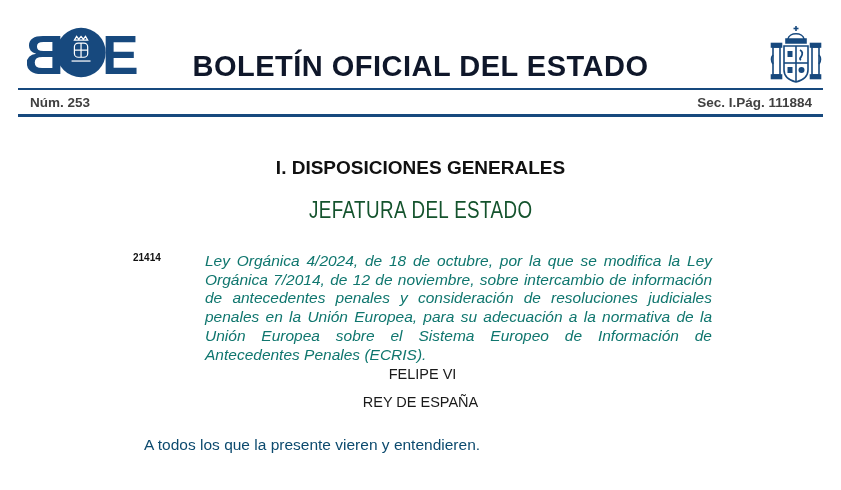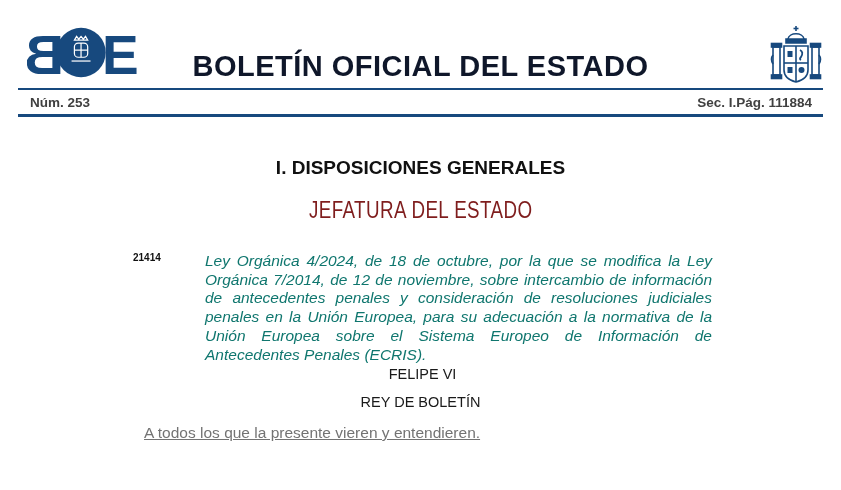--- a/index.html
+++ b/index.html
@@ -91,21 +91,21 @@
     font-weight: bold;
     color: #111;
   }
   .department-heading {
     position: absolute;
     left: 0; right: 0;
     top: 197px;
     text-align: center;
     font-size: 23.5px;
     font-weight: 400;
-    color: #7f1d1d;
+    color: #14532d;
   }
   .department-heading span {
     display: inline-block;
     transform: scaleX(0.8);
     transform-origin: center;
     letter-spacing: 0.5px;
   }
 
   
   .item-number {
@@ -143,26 +143,25 @@
     top: 394px;
     text-align: center;
     font-size: 14.5px;
     color: #1a1a1a;
   }
 
   
   .body-text {
     position: absolute;
     left: 124px;
-    top: 424px;
+    top: 436px;
     width: 586px;
     font-size: 15.5px;
     line-height: 18.6px;
-    color: #737373;
-    text-decoration: underline;
+    color: #0c4a6e;
   }
   .body-text p { text-indent: 20px; text-align: justify; }
 </style>
 </head>
 <body>
 
 <div class="page">
 
   <svg class="boe-logo" viewBox="0 0 116 52" xmlns="http://www.w3.org/2000/svg">
     <g fill="#17497E" font-family="'Liberation Sans', sans-serif" font-weight="bold" font-size="58">
@@ -222,19 +221,19 @@
 
   <div class="section-heading">I. DISPOSICIONES GENERALES</div>
   <div class="department-heading">
     <span>JEFATURA DEL ESTADO</span>
   </div>
 
   <div class="item-number">21414</div>
   <div class="item-summary">Ley Orgánica 4/2024, de 18 de octubre, por la que se modifica la Ley Orgánica 7/2014, de 12 de noviembre, sobre intercambio de información de antecedentes penales y consideración de resoluciones judiciales penales en la Unión Europea, para su adecuación a la normativa de la Unión Europea sobre el Sistema Europeo de Información de Antecedentes Penales (ECRIS).</div>
 
   <div class="king-name">FELIPE VI</div>
-  <div class="king-title">REY DE BOLETÍN</div>
+  <div class="king-title">REY DE ESPAÑA</div>
 
   <div class="body-text">
     <p>A todos los que la presente vieren y entendieren.</p>
   </div>
 
 </div>
 
 </body></html>

